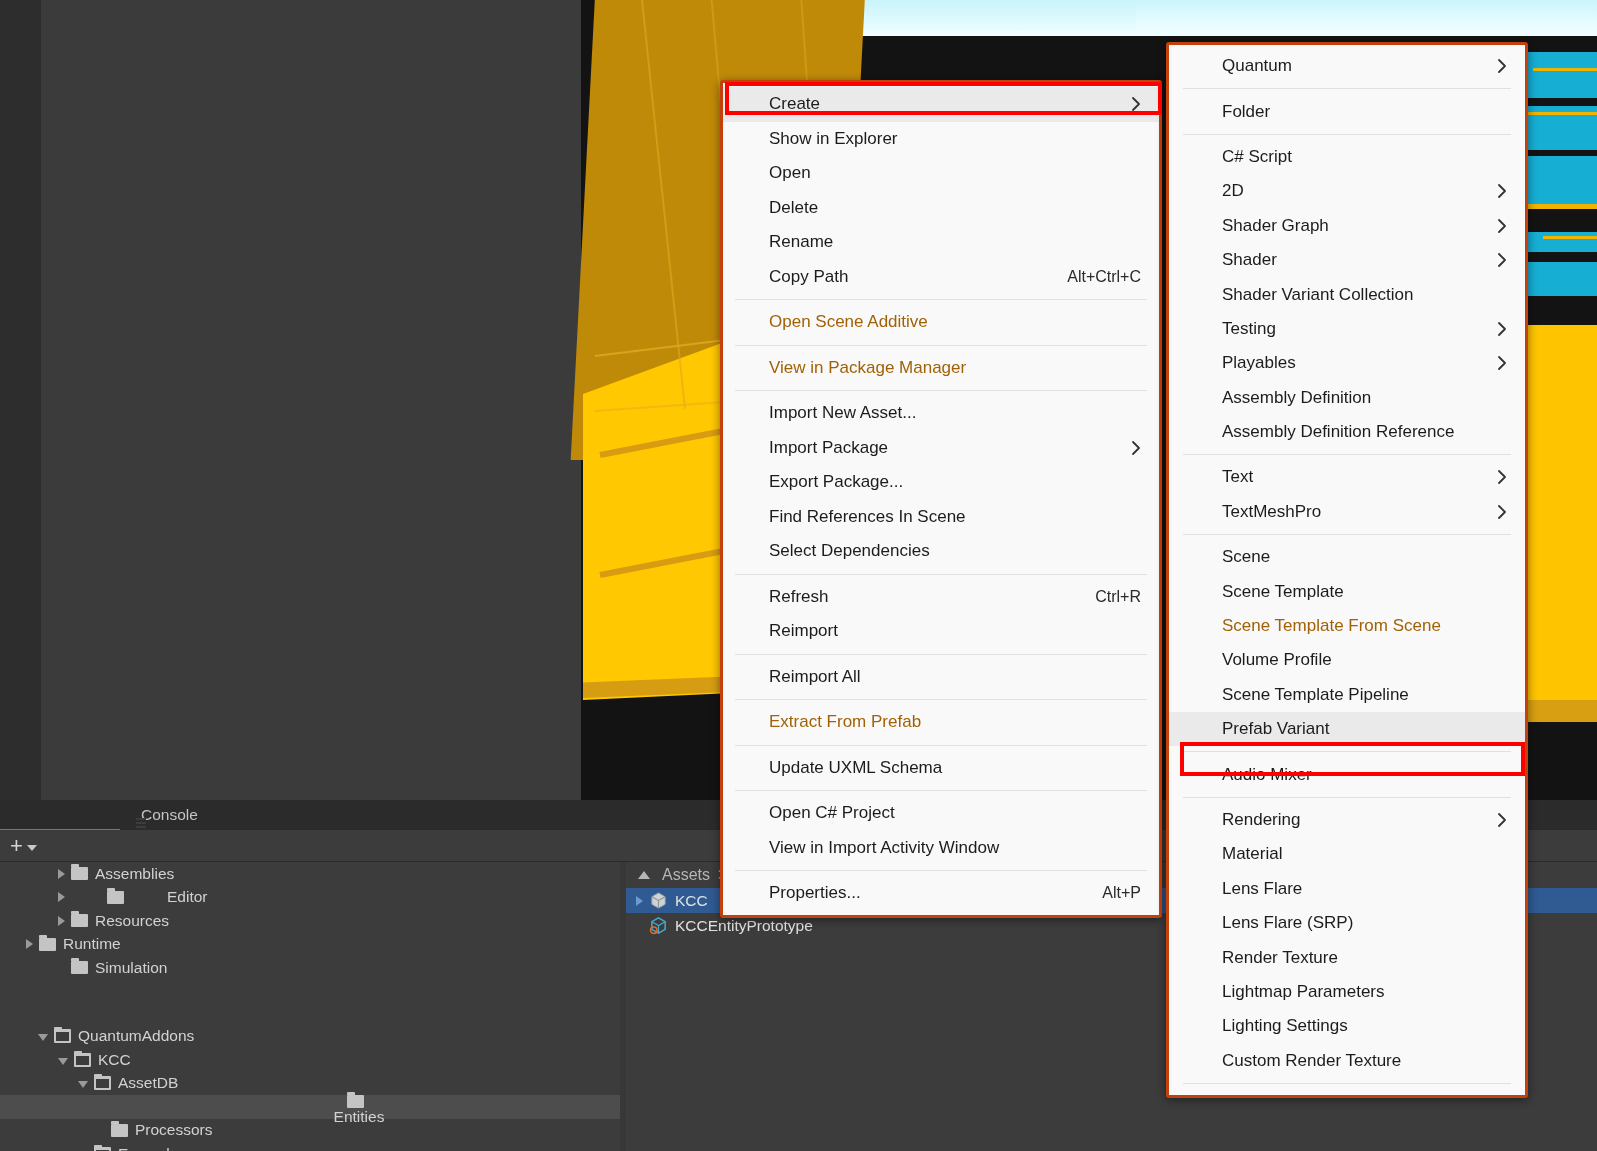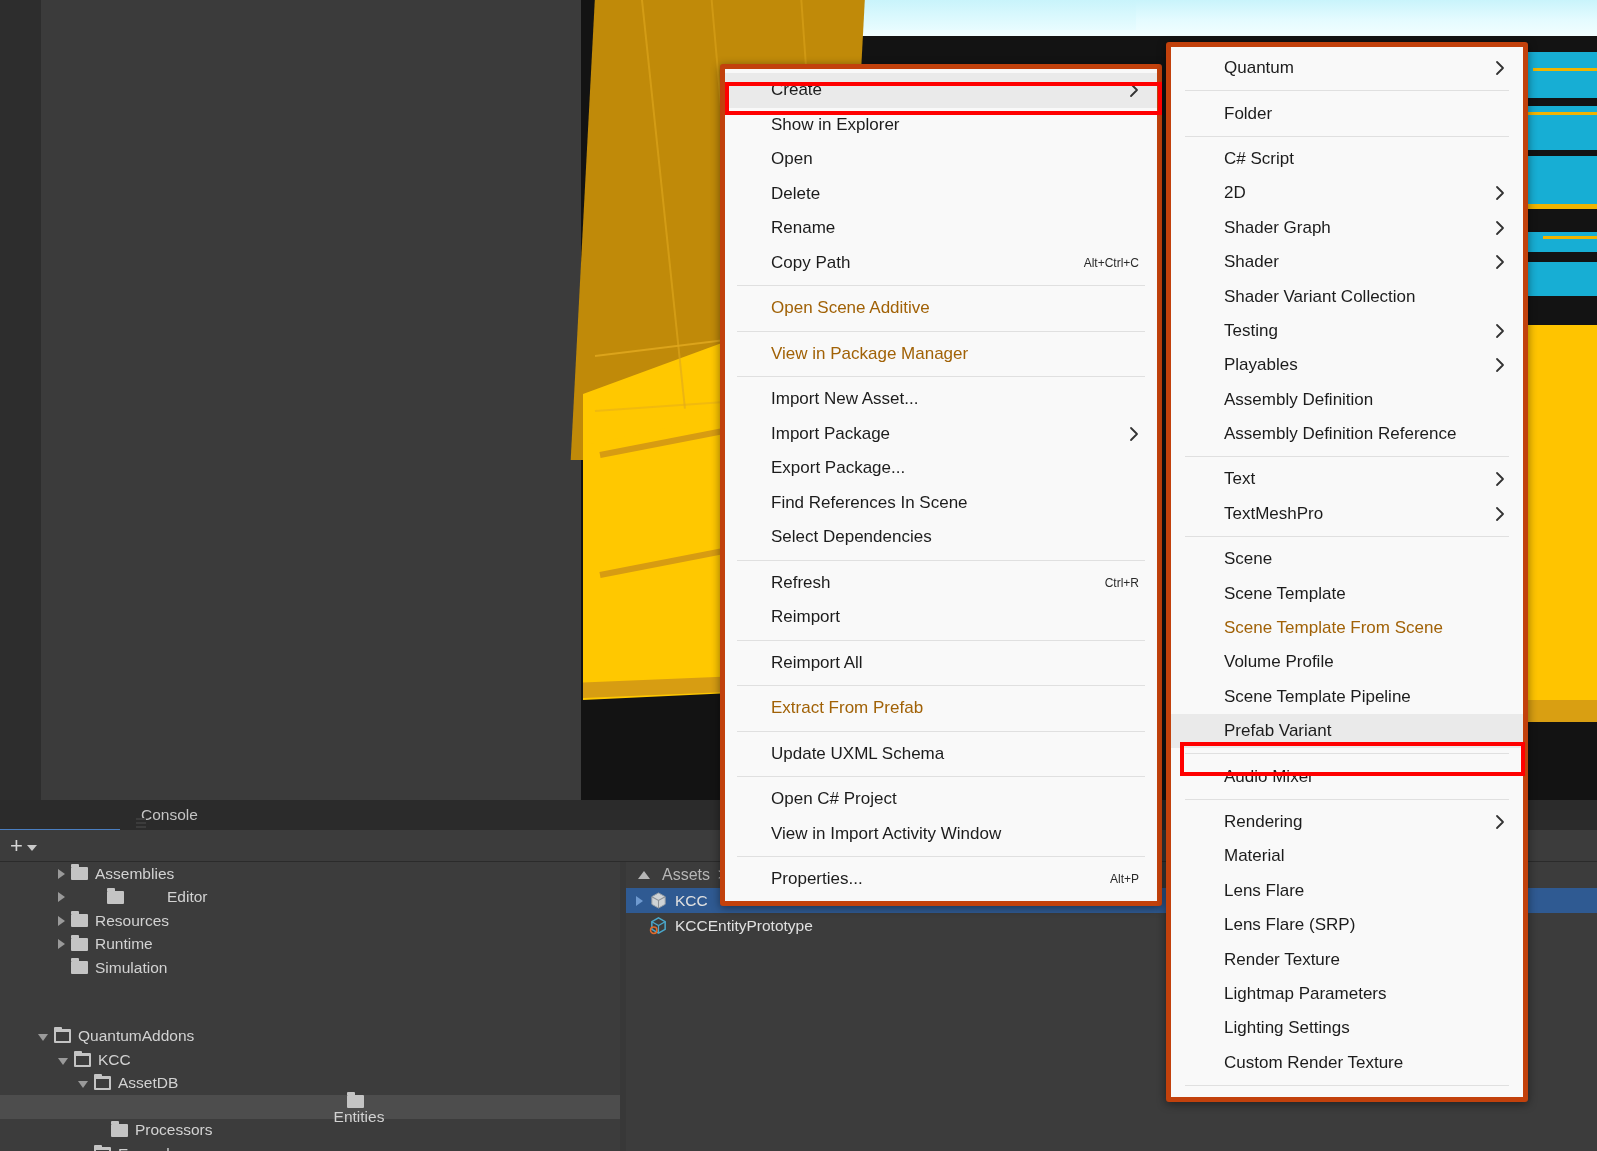--- a/index.html
+++ b/index.html
@@ -183,33 +183,33 @@
   }
   .tri-sm.blank { border: 0; width: 7px; margin-right: 6px; }
   .prefab-ico {
     width: 19px; height: 19px; margin-right: 7px; flex: 0 0 auto;
   }
 
   
   .ctx-menu {
     position: absolute; background: #f9f9f9;
     box-shadow: 0 2px 10px rgba(0,0,0,.45);
-    border: 5px solid #c2410c; border-radius: 3px;
-  }
-  .ctx-main { left: 720px; top: 64px; width: 442px; padding: 4px 0 4px 0; }
+    border: 3px solid #c2410c; border-radius: 3px;
+  }
+  .ctx-main { left: 720px; top: 80px; width: 442px; padding: 4px 0 4px 0; }
   .ctx-sub  { left: 1166px; top: 42px; width: 362px; padding: 4px 0 6px 0; }
   .mi {
     position: relative; height: 34.5px; display: flex; align-items: center;
     padding-left: 46px; padding-right: 18px;
     font-size: 17px; color: #1c1c1c; white-space: nowrap;
   }
   .ctx-sub .mi { padding-left: 53px; height: 34.4px; }
   .mi.disabled { color: #a16207; }
   .mi.hl { background: #eaeaea; }
-  .mi .short { margin-left: auto; font-size: 12px; color: #2a2a2a; }
+  .mi .short { margin-left: auto; font-size: 16px; color: #2a2a2a; }
   .mi .arrow {
     margin-left: auto; font-size: 15px; color: #333; line-height: 1;
     font-family: "DejaVu Sans", sans-serif;
   }
   .mi .arrow svg { display: block; }
   .sep { height: 1px; background: #e0e0e0; margin: 5px 12px; }
   .ctx-sub .sep { margin: 5px 14px; }
   .redbox {
     position: absolute; border: 4px solid #ff0000; pointer-events: none;
   }
@@ -285,21 +285,21 @@
           <div class="tree-row" style="padding-left: 58px; gap: 36px;">
             <span class="tri"></span>
             <span class="fico"></span>
             <span>Editor</span>
           </div>
           <div class="tree-row" style="padding-left: 58px;">
             <span class="tri"></span>
             <span class="fico"></span>
             <span>Resources</span>
           </div>
-          <div class="tree-row" style="padding-left: 58px;">
+          <div class="tree-row" style="padding-left: 26px;">
             <span class="tri"></span>
             <span class="fico"></span>
             <span>Runtime</span>
           </div>
           <div class="tree-row" style="padding-left: 58px;">
             <span class="tri blank"></span>
             <span class="fico"></span>
             <span>Simulation</span>
           </div>
           <div class="tree-row" style="padding-left: 38px; margin-top: 45px;">

